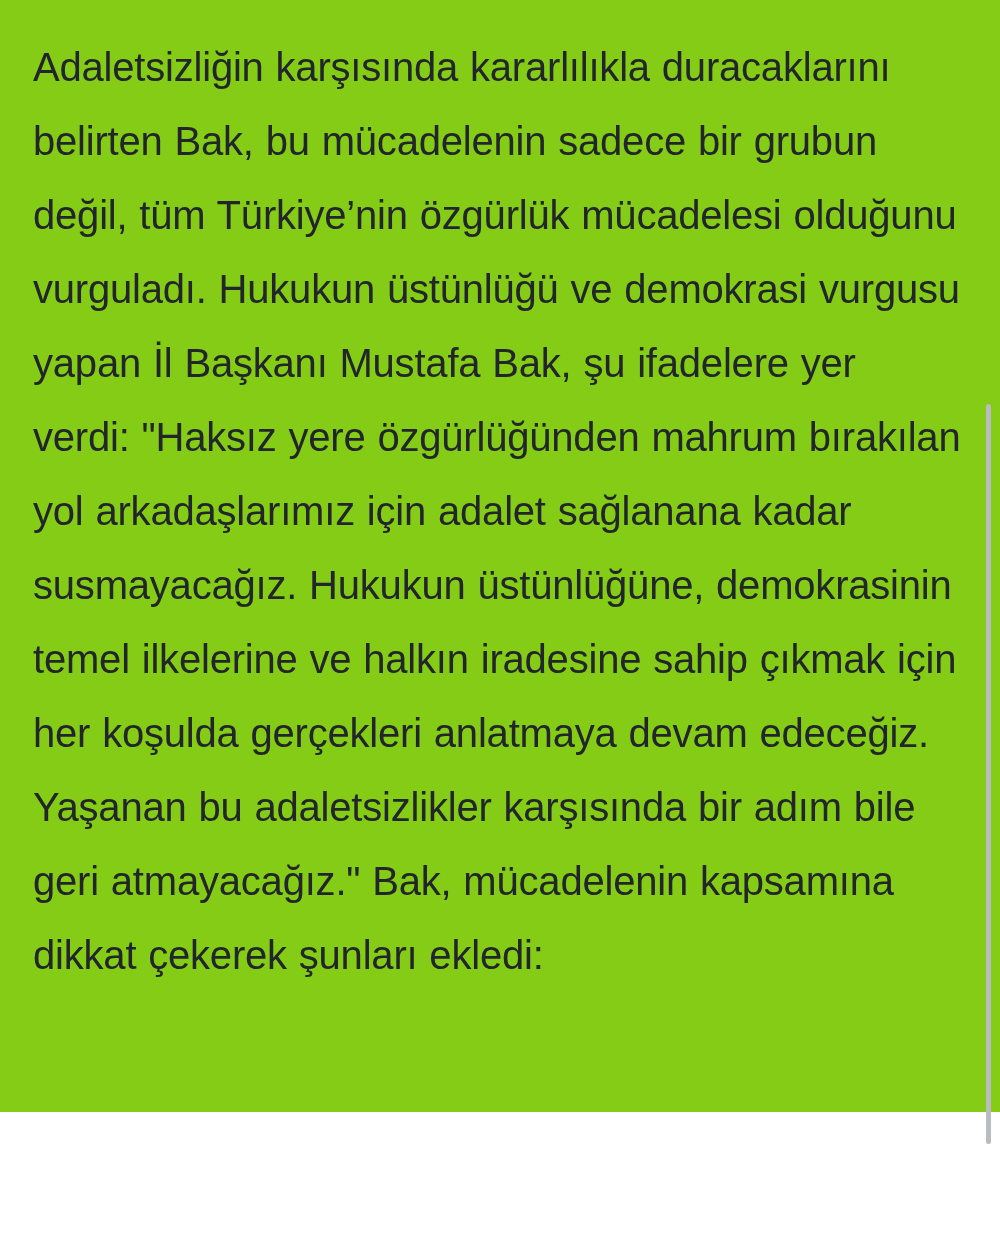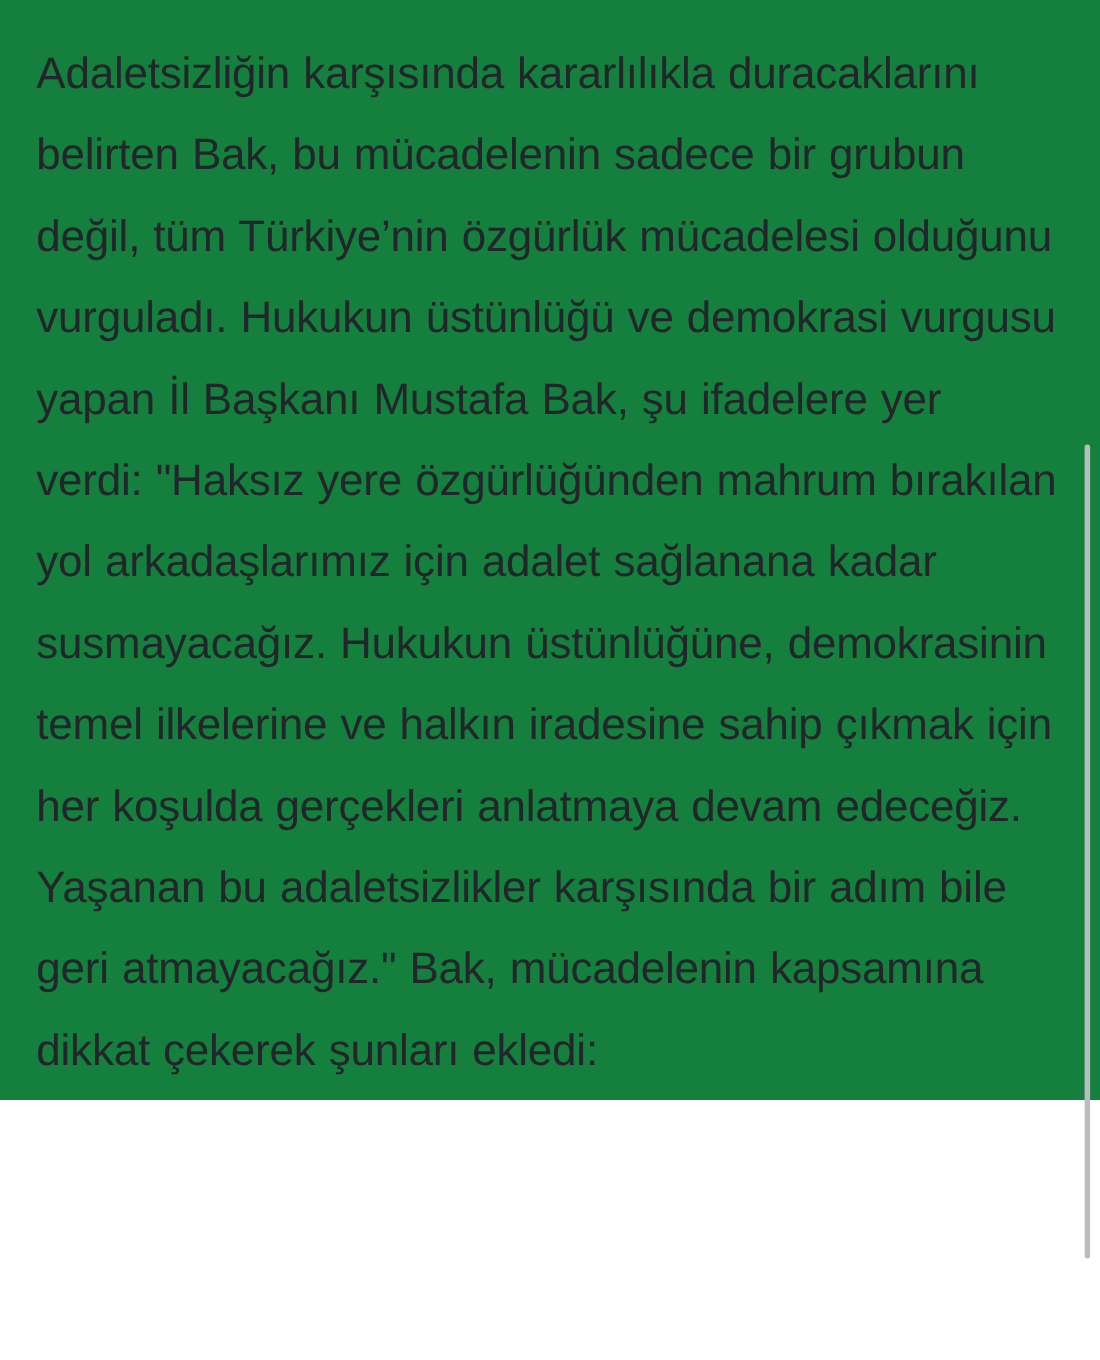--- a/index.html
+++ b/index.html
@@ -9,22 +9,22 @@
   }
   body {
     width: 1000px;
     height: 1236px;
     overflow: hidden;
     font-family: "Liberation Sans", sans-serif;
   }
   .page {
     position: relative;
     width: 1000px;
-    height: 1000px;
-    background: #15803d;
+    height: 1112px;
+    background: #84cc16;
     box-sizing: border-box;
   }
   .article-body {
     position: absolute;
     left: 33px;
     top: 30px;
     width: 930px;
     color: #22262b;
     font-family: "Liberation Sans", sans-serif;
     font-size: 40px;

